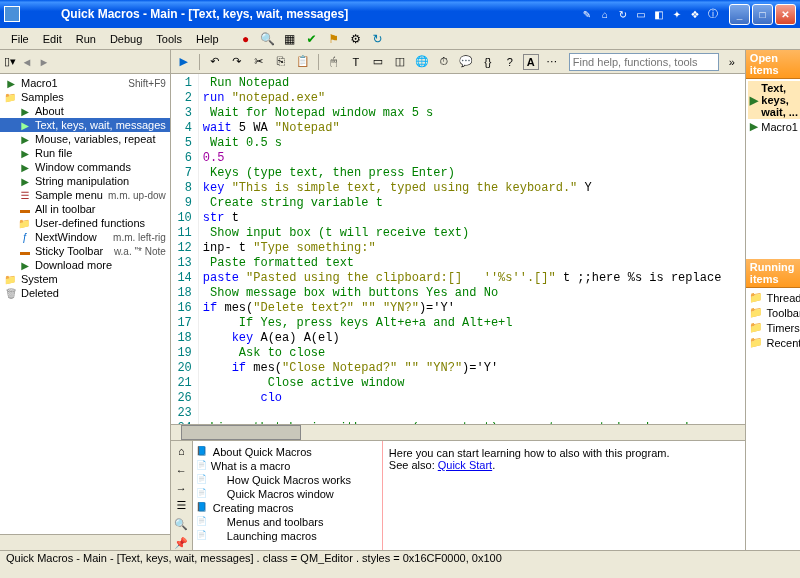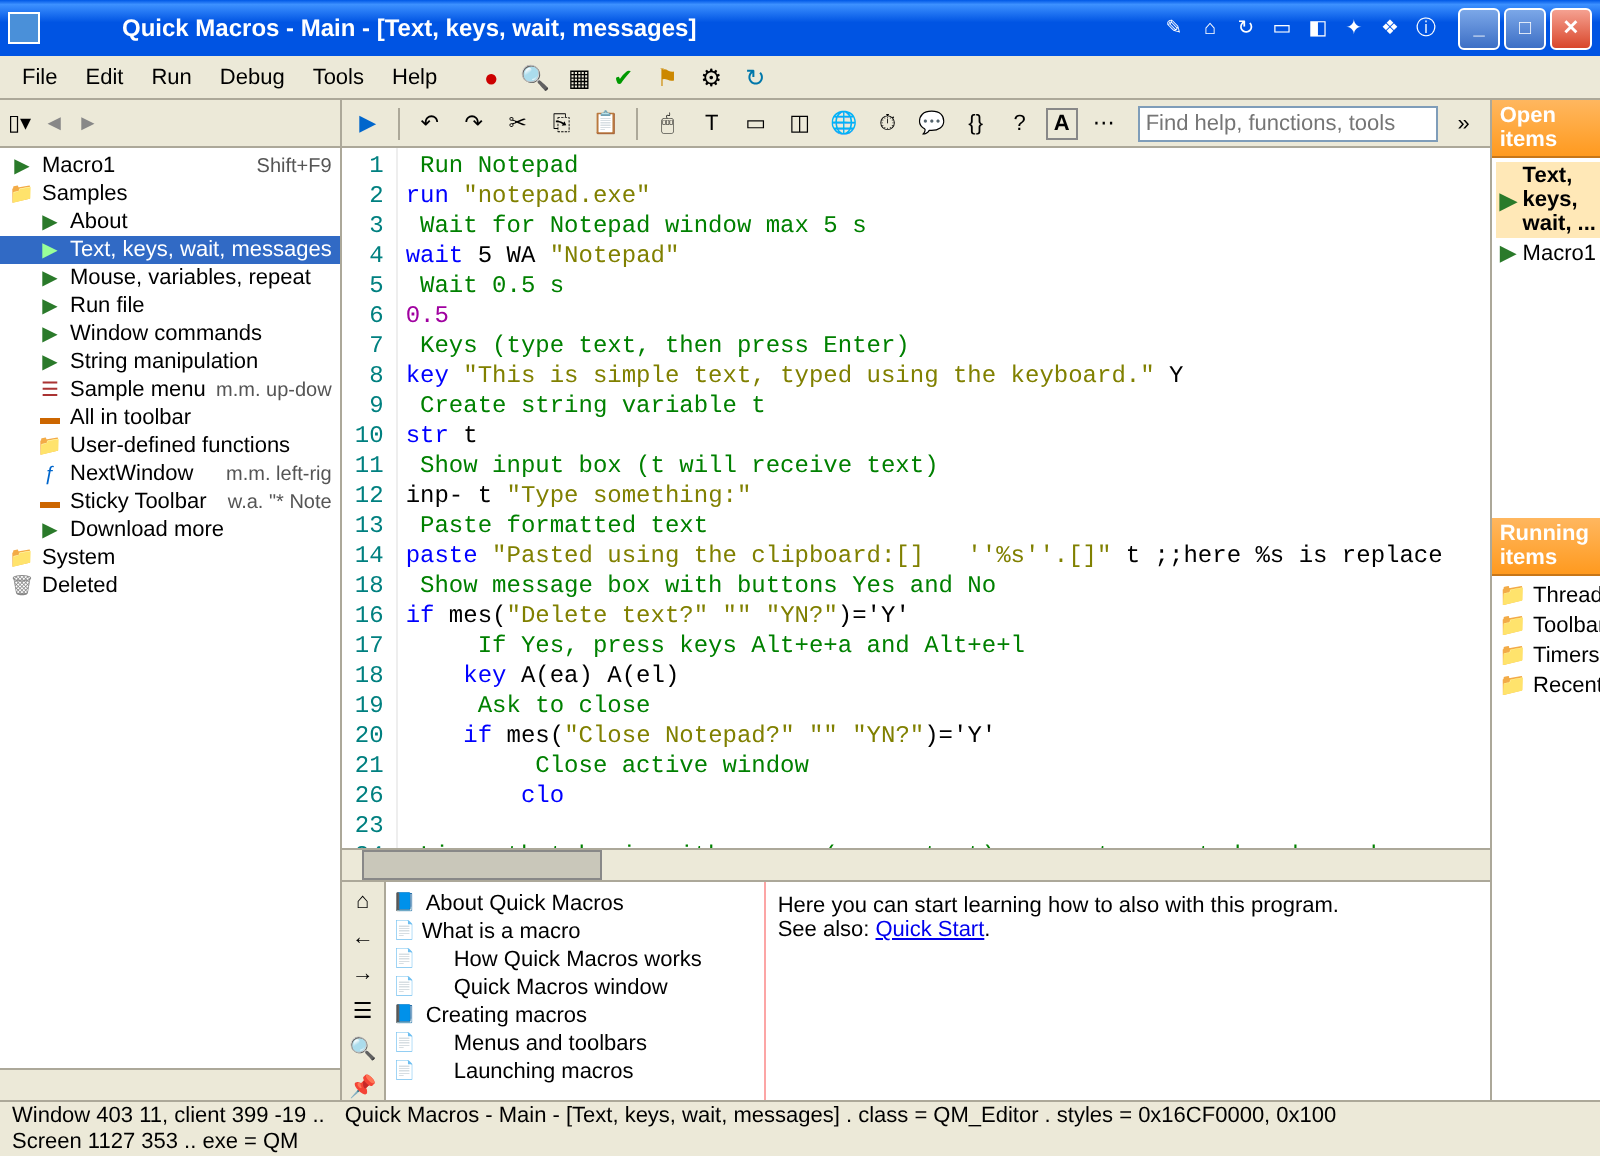--- a/index.html
+++ b/index.html
@@ -295,20 +295,16 @@
         </div>
       <div class="pitem" data-name="running-item">
           <span class="folder-ic" data-name="folder-icon">📁</span>
           <span>Recent</span>
         </div>
     </div>
   </div>
 </div>
 
 <div class="statusbar" data-name="statusbar">
-  <div class="scol" data-name="status-left">
-    <div>Window    403   11,   client   399   -19   ..</div>
-    <div>Screen    1127   353   ..  exe = QM</div>
-  </div>
   <div class="scol" style="flex:1" data-name="status-right">
     <div>Quick Macros - Main - [Text, keys, wait, messages]   .   class = QM_Editor   .   styles = 0x16CF0000, 0x100</div>
   </div>
 </div>
 
 </body></html>

